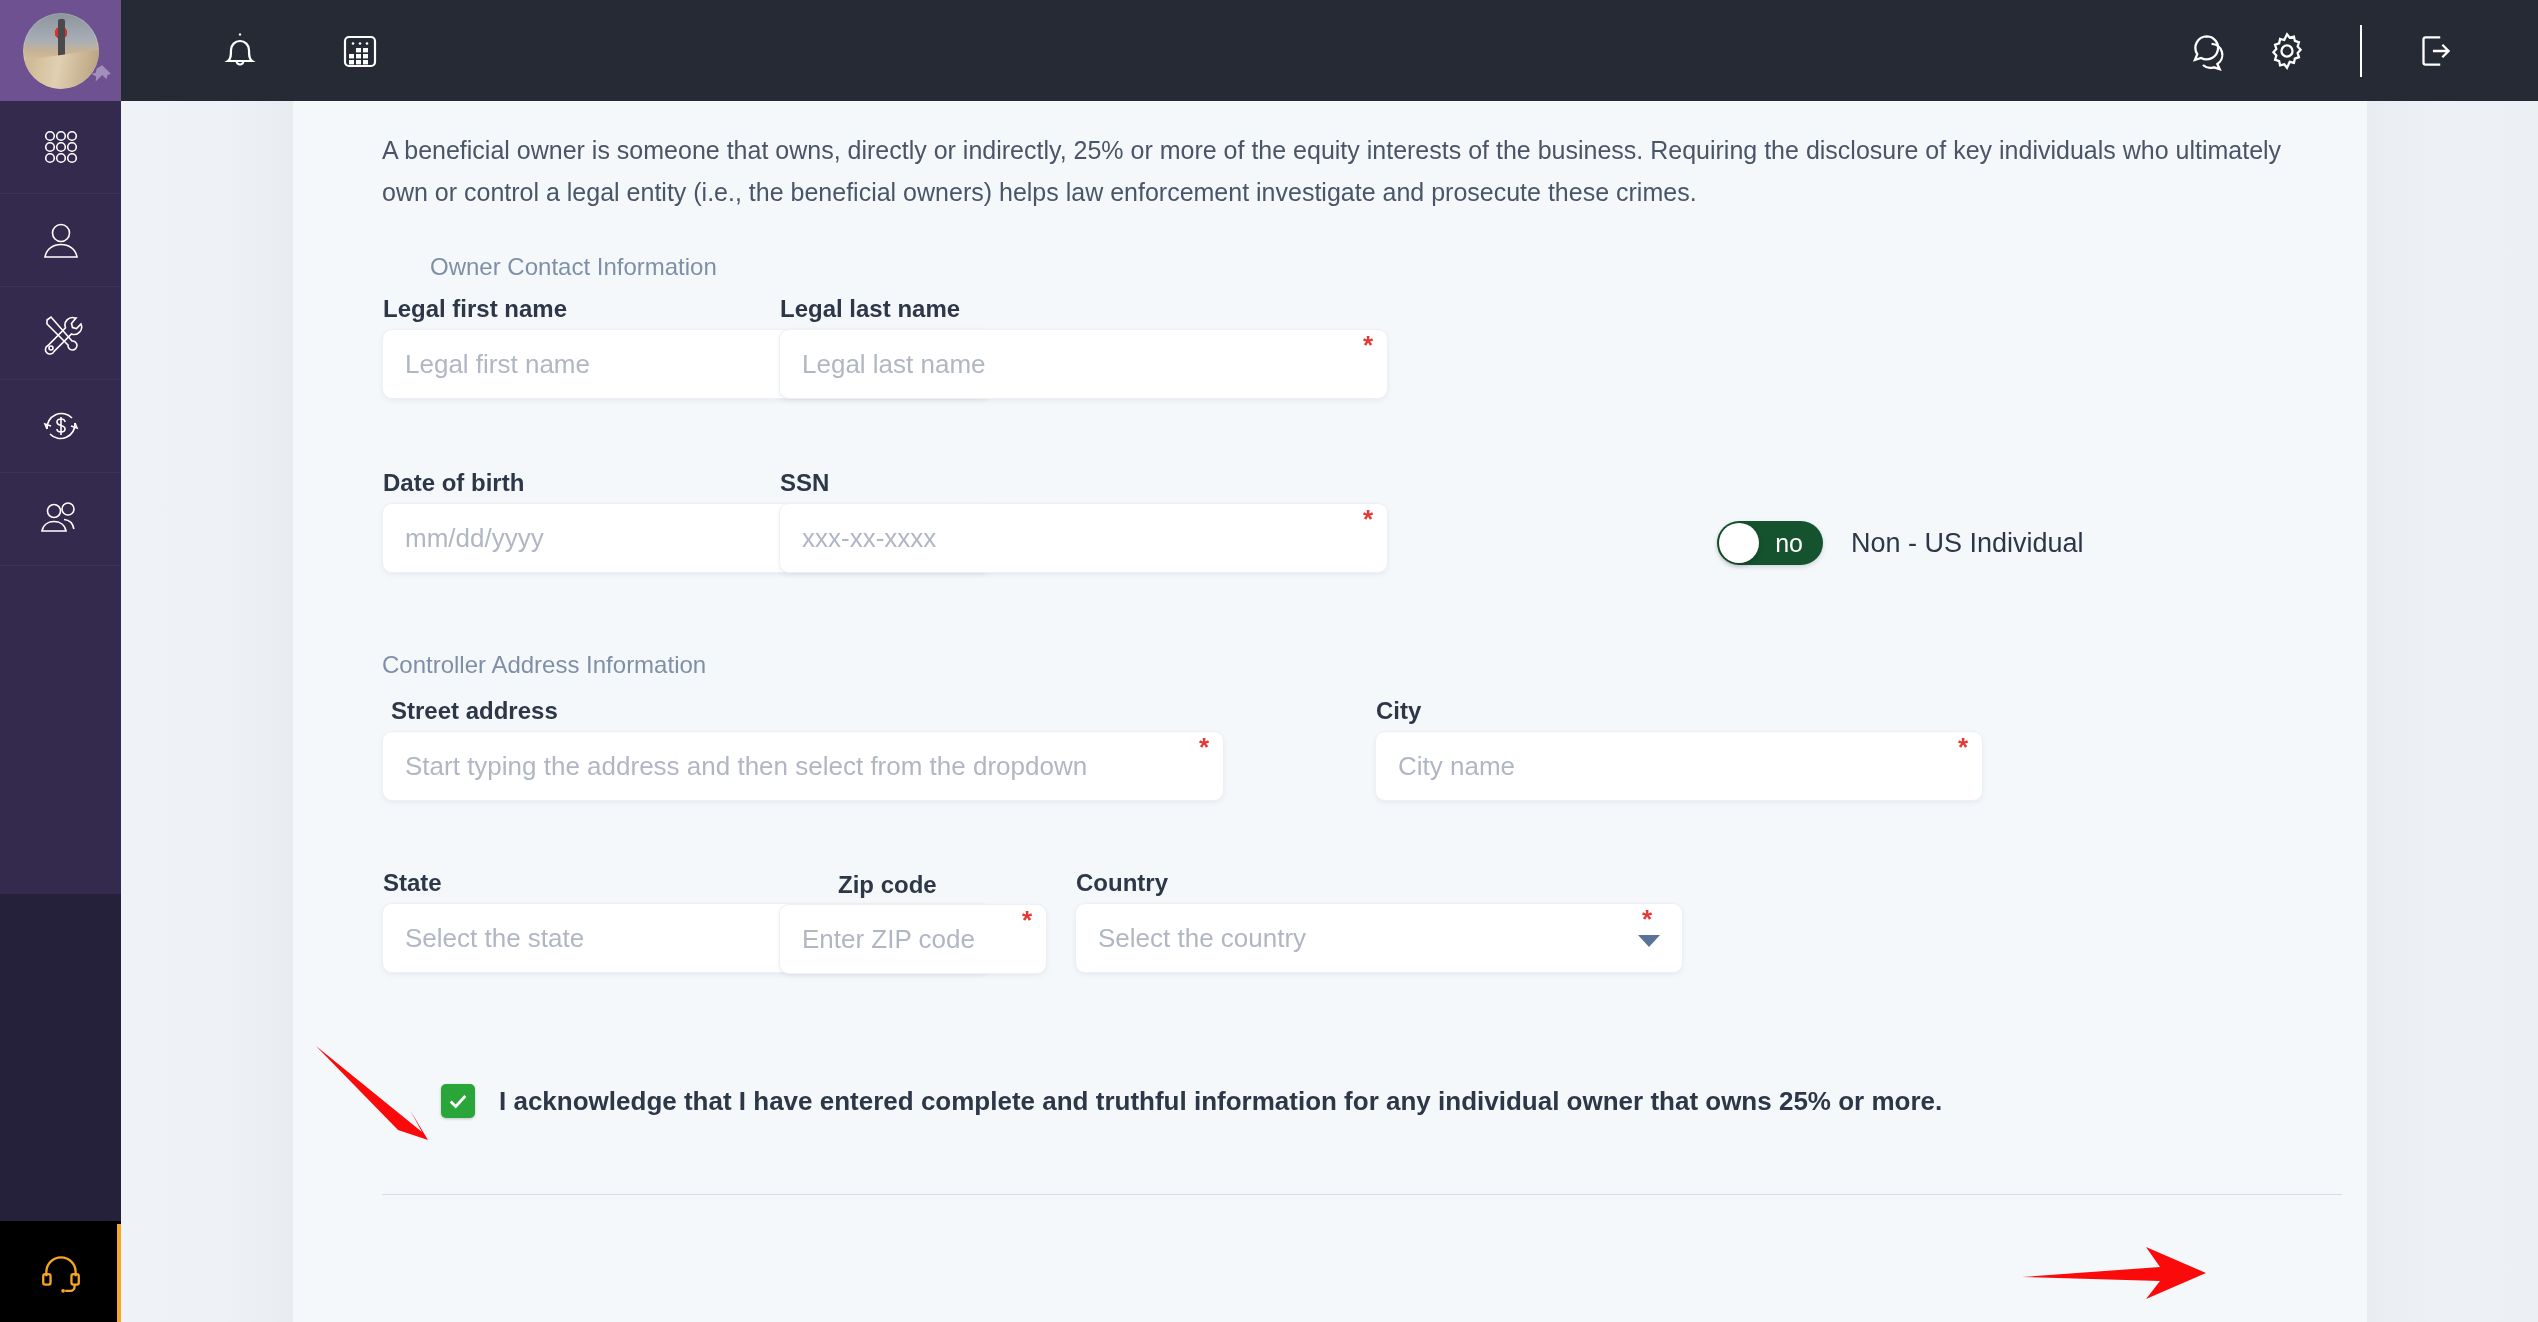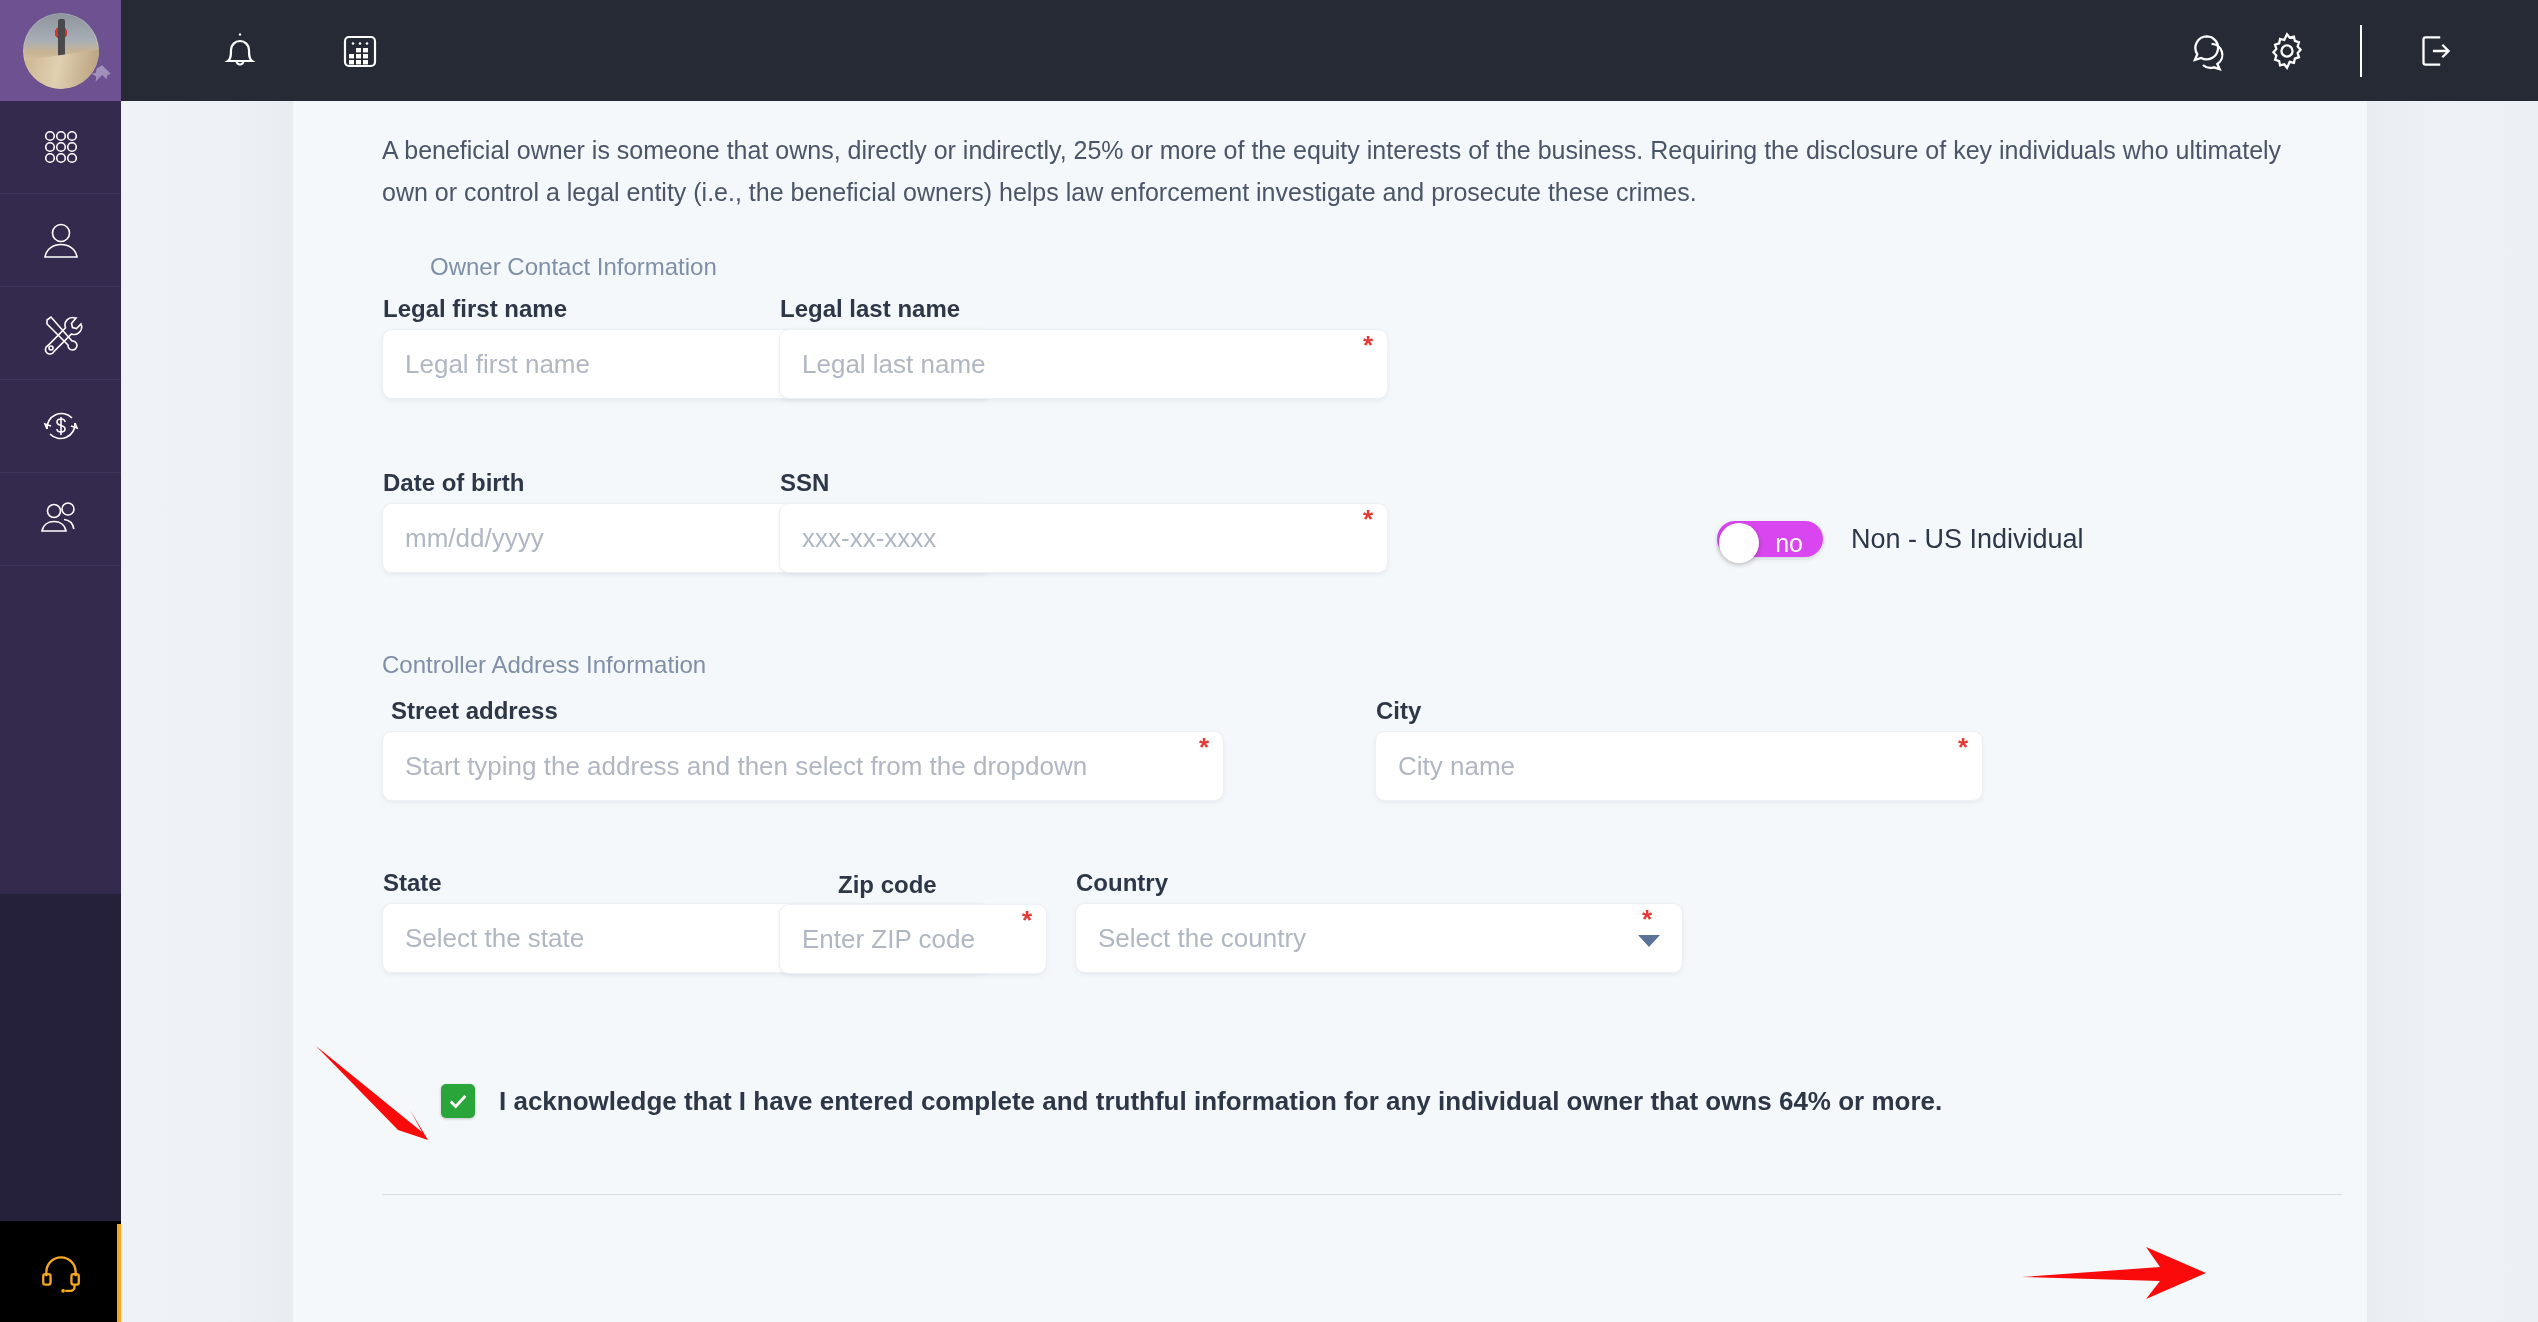--- a/index.html
+++ b/index.html
@@ -133,22 +133,22 @@
   .caret {
     position: absolute; right: 22px; top: 31px;
     width: 0; height: 0;
     border-left: 11px solid transparent; border-right: 11px solid transparent;
     border-top: 12px solid #5b7399;
   }
 
   
   .toggle-wrap { position: absolute; display: flex; align-items: center; }
   .toggle {
-    width: 106px; height: 36px; border-radius: 22px;
-    background: #d946ef; position: relative; cursor: pointer;
+    width: 106px; height: 44px; border-radius: 22px;
+    background: #14532d; position: relative; cursor: pointer;
     box-shadow: 0 2px 5px rgba(46,59,86,.18);
   }
   .toggle .knob {
     position: absolute; left: 2px; top: 2px;
     width: 40px; height: 40px; border-radius: 50%;
     background: #fff; box-shadow: 0 2px 5px rgba(0,0,0,.22);
   }
   .toggle .tlabel {
     position: absolute; right: 20px; top: 9px;
     color: #fff; font-size: 25px; line-height: 26px;
@@ -389,21 +389,21 @@
       <span class="caret"></span>
       <span class="req" style="right:30px;">*</span>
     </div>
 
     <div class="ack-row" style="left:148px; top:983px;">
       <div class="ack-box">
         <svg viewBox="0 0 24 24">
             <path d="M4 12.5l5.5 5.5L20 6.5"></path>
           </svg>
       </div>
-      <span class="ack-text">I acknowledge that I have entered complete and truthful information for any individual owner that owns 64% or more.</span>
+      <span class="ack-text">I acknowledge that I have entered complete and truthful information for any individual owner that owns 25% or more.</span>
     </div>
 
     <div class="divider"></div>
 
   </div>
 
   <svg class="arrow" id="arrow-checkbox" viewBox="0 0 140 105">
     <path d="M6 6 L112 92 L100 70 L118 100 L88 90 Z" fill="#fa0a0a"></path>
   </svg>
   <svg class="arrow" id="arrow-submit" viewBox="0 0 190 56">

